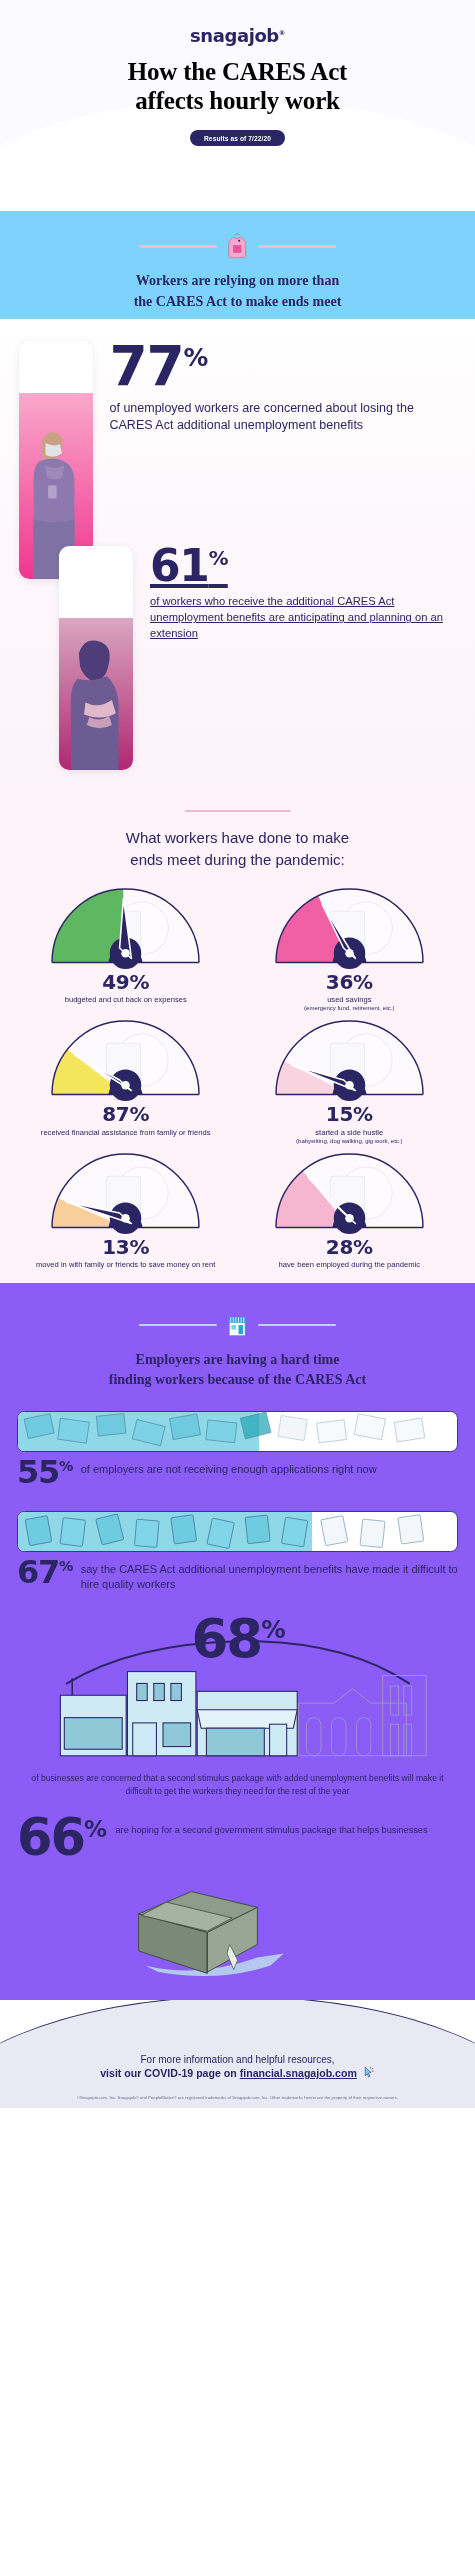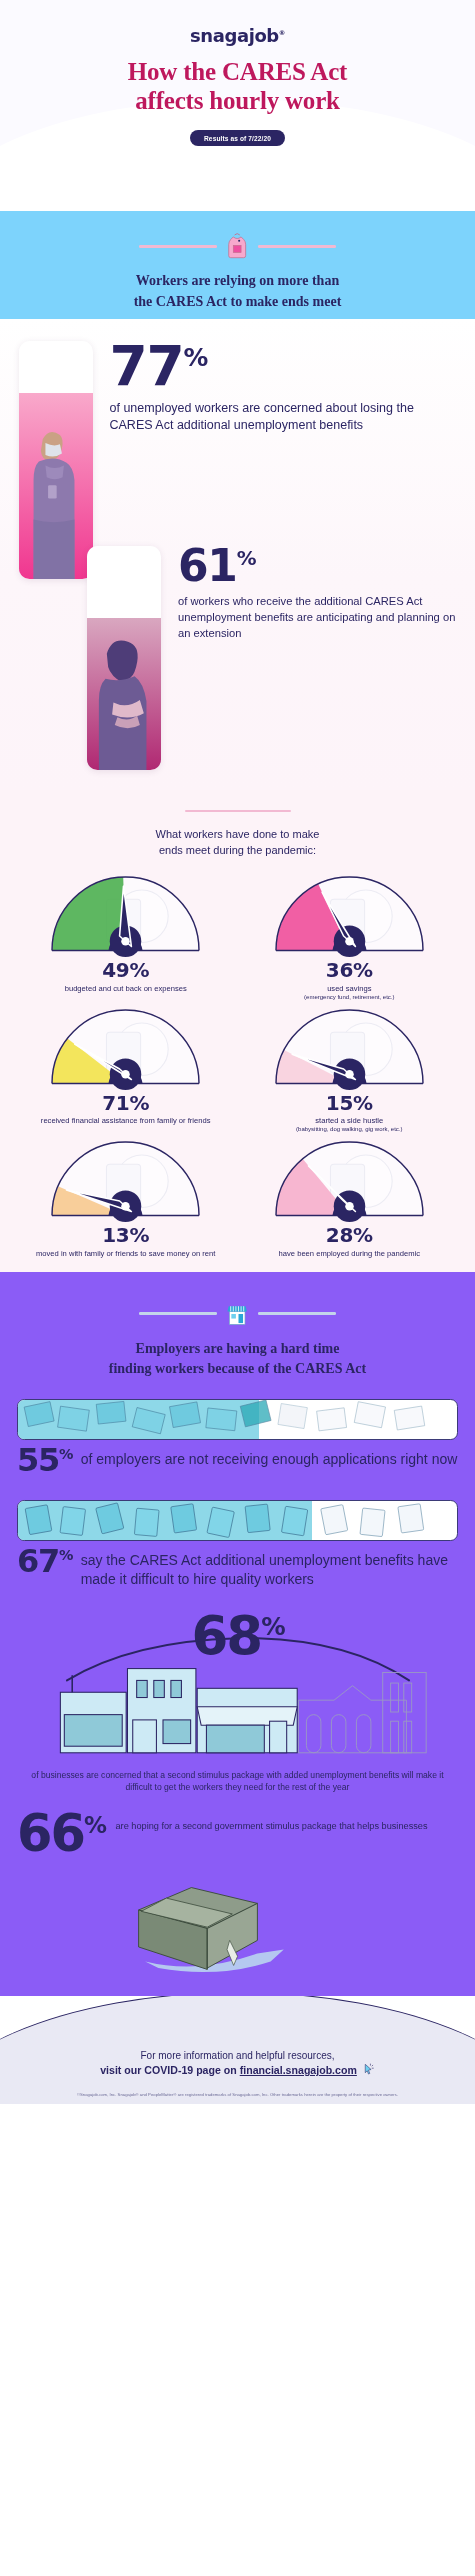--- a/index.html
+++ b/index.html
@@ -35,21 +35,21 @@
     background: #ffffff;
   }
   .header-inner { position: relative; z-index: 3; text-align: center; padding-top: 25px; }
   .logo {
     font-size: 18px; font-weight: 700; letter-spacing: -0.4px;
     color: #2b2563; font-family: "DejaVu Sans", sans-serif;
   }
   .logo sup { font-size: 6.6px; vertical-align: super; }
   .title {
     font-family: "Liberation Serif", serif;
-    font-weight: 700; color: #be185d;
+    font-weight: 700; color: #000000;
     font-size: 25px; line-height: 1.18; margin-top: 10.6px;
     letter-spacing: -0.2px;
   }
   .badge {
     display: inline-block; background: #2b2563; color: #ffffff;
     border-radius: 659px; padding: 4.6px 14.5px; font-size: 6.6px;
     font-weight: 700; margin-top: 14.5px; letter-spacing: 0.1px;
   }
 
   
@@ -102,21 +102,21 @@
   
   .sec2 { background: #8b5cf6; padding: 29px 0 0; }
   .bar-block { padding: 0 17px; margin-top: 20px; }
   .bar-outer {
     height: 41px; border: 1.1px solid #3b3a77; border-radius: 7.3px;
     overflow: hidden; position: relative; background: #ffffff;
   }
   .bar-fill { position: absolute; left: 0; top: 0; bottom: 0; background: #8ed8e8; }
   .bar-stat { display: flex; align-items: flex-start; margin-top: 6px; }
   .bar-stat .bignum { font-size: 32px; }
-  .bar-stat .txt { font-size: 14px; line-height: 1.38; padding-left: 8px; padding-top: 4px; }
+  .bar-stat .txt { font-size: 11px; line-height: 1.38; padding-left: 8px; padding-top: 4px; }
 
   
   .bld-block { position: relative; padding: 0 17px; margin-top: 22.4px; text-align: center; }
   .bld-num {
     font-family: "DejaVu Sans", sans-serif; font-weight: 700;
     font-size: 53px; color: #2b2563; letter-spacing: -2px; line-height: 0.9;
     position: relative; z-index: 1;
   }
   .bld-num .pct { font-size: 0.46em; vertical-align: super; }
   .bld-svg { display: block; margin: -22.4px auto 0; position: relative; z-index: 2; }
@@ -193,42 +193,42 @@
           <rect x="44" y="108" width="13" height="20" rx="2" fill="#b2a1c9"></rect>
           <path d="M22 160 q30 8 62 0 v90 H22 z" fill="#8172a5"></path>
         </svg>
       </div>
       <div class="stat-text">
         <div class="bignum" style="font-size:55px;"><span>77</span><span class="pct">%</span></div>
         <div class="statdesc">of unemployed workers are concerned about losing the CARES Act additional unemployment benefits</div>
       </div>
     </div>
 
-    <div class="stat-row" style="margin-top:-33px; padding-left:87px;">
+    <div class="stat-row" style="margin-top:-33px; padding-left:59px;text-decoration:underline;">
       <div class="photo-card two">
         <div class="ph-fill purpgrad"></div>
         <svg class="silhouette" width="74" height="152" viewBox="0 0 112 230">
           <path d="M30 54 q8-26 32-18 q18 6 14 30 q-3 18-10 24 l-12 8 q-18-10-22-24 z" fill="#4e3d78"></path>
           <path d="M28 92 q22 6 44-4 q14 10 18 38 v104 H18 V124 q0-22 10-32 z" fill="#6d5b94"></path>
           <path d="M40 128 q20 10 40-4 l6 20 q-22 12-48 2 z" fill="#e0b9ca"></path>
           <path d="M46 150 q16 8 30-2 l4 14 q-18 10-38 0 z" fill="#c9a0b8"></path>
         </svg>
       </div>
       <div class="stat-text">
         <div class="bignum" style="font-size:44px;"><span>61</span><span class="pct">%</span></div>
         <div class="statdesc" style="font-size:11.2px;">of workers who receive the additional CARES Act unemployment benefits are anticipating and planning on an extension</div>
       </div>
     </div>
   </div>
 
   <div class="gauge-wrap" style="background:#fdf3f8;">
     <div class="divider pink" style="gap:0;">
       <span class="rule" style="width:106px;"></span>
     </div>
-    <div class="section-head" style="font-family:'Liberation Sans',sans-serif; font-weight:400; font-size:11px; margin-top:14.5px;">
+    <div class="section-head" style="font-family:'Liberation Sans',sans-serif; font-weight:400; font-size:15px; margin-top:14.5px;">
       <div>What workers have done to make</div>
       <div>ends meet during the pandemic:</div>
     </div>
 
     <div class="gauge-grid">
 
     <div class="gauge-cell">
     <svg class="gauge-svg" width="165" height="84" viewBox="0 0 250 128">
       <defs>
               <clipPath id="clip0">
@@ -301,21 +301,21 @@
       </g>
       <path d="M 13 118 A 112 112 0 0 1 237 118" fill="none" stroke="#2b2563" stroke-width="2.2"></path>
       <line x1="13" y1="118" x2="237" y2="118" stroke="#2b2563" stroke-width="2.2"></line>
       <g>
         <path d="M 125 92 A 30 30 0 0 1 151 118 L 99 118 A 30 30 0 0 1 125 92 Z" fill="#2b2563"></path>
         <circle cx="125" cy="104" r="24" fill="#2b2563"></circle>
         <path d="M 47.56480878718234 57.93510874200832 L 116 96 L 134 112 Z" fill="#2b2563" stroke="#ffffff" stroke-width="2.4" stroke-linejoin="round"></path>
         <circle cx="125" cy="104" r="6.5" fill="#ffffff"></circle>
       </g>
     </svg>
-    <div class="gauge-num">71%</div>
+    <div class="gauge-num">87%</div>
     <div class="gauge-label">received financial assistance from family or friends</div>
 
   </div>
         <div class="gauge-cell">
     <svg class="gauge-svg" width="165" height="84" viewBox="0 0 250 128">
       <defs>
               <clipPath id="clip3">
         <path d="M 13 118 A 112 112 0 0 1 237 118 Z"></path>
       </clipPath>
             </defs>

